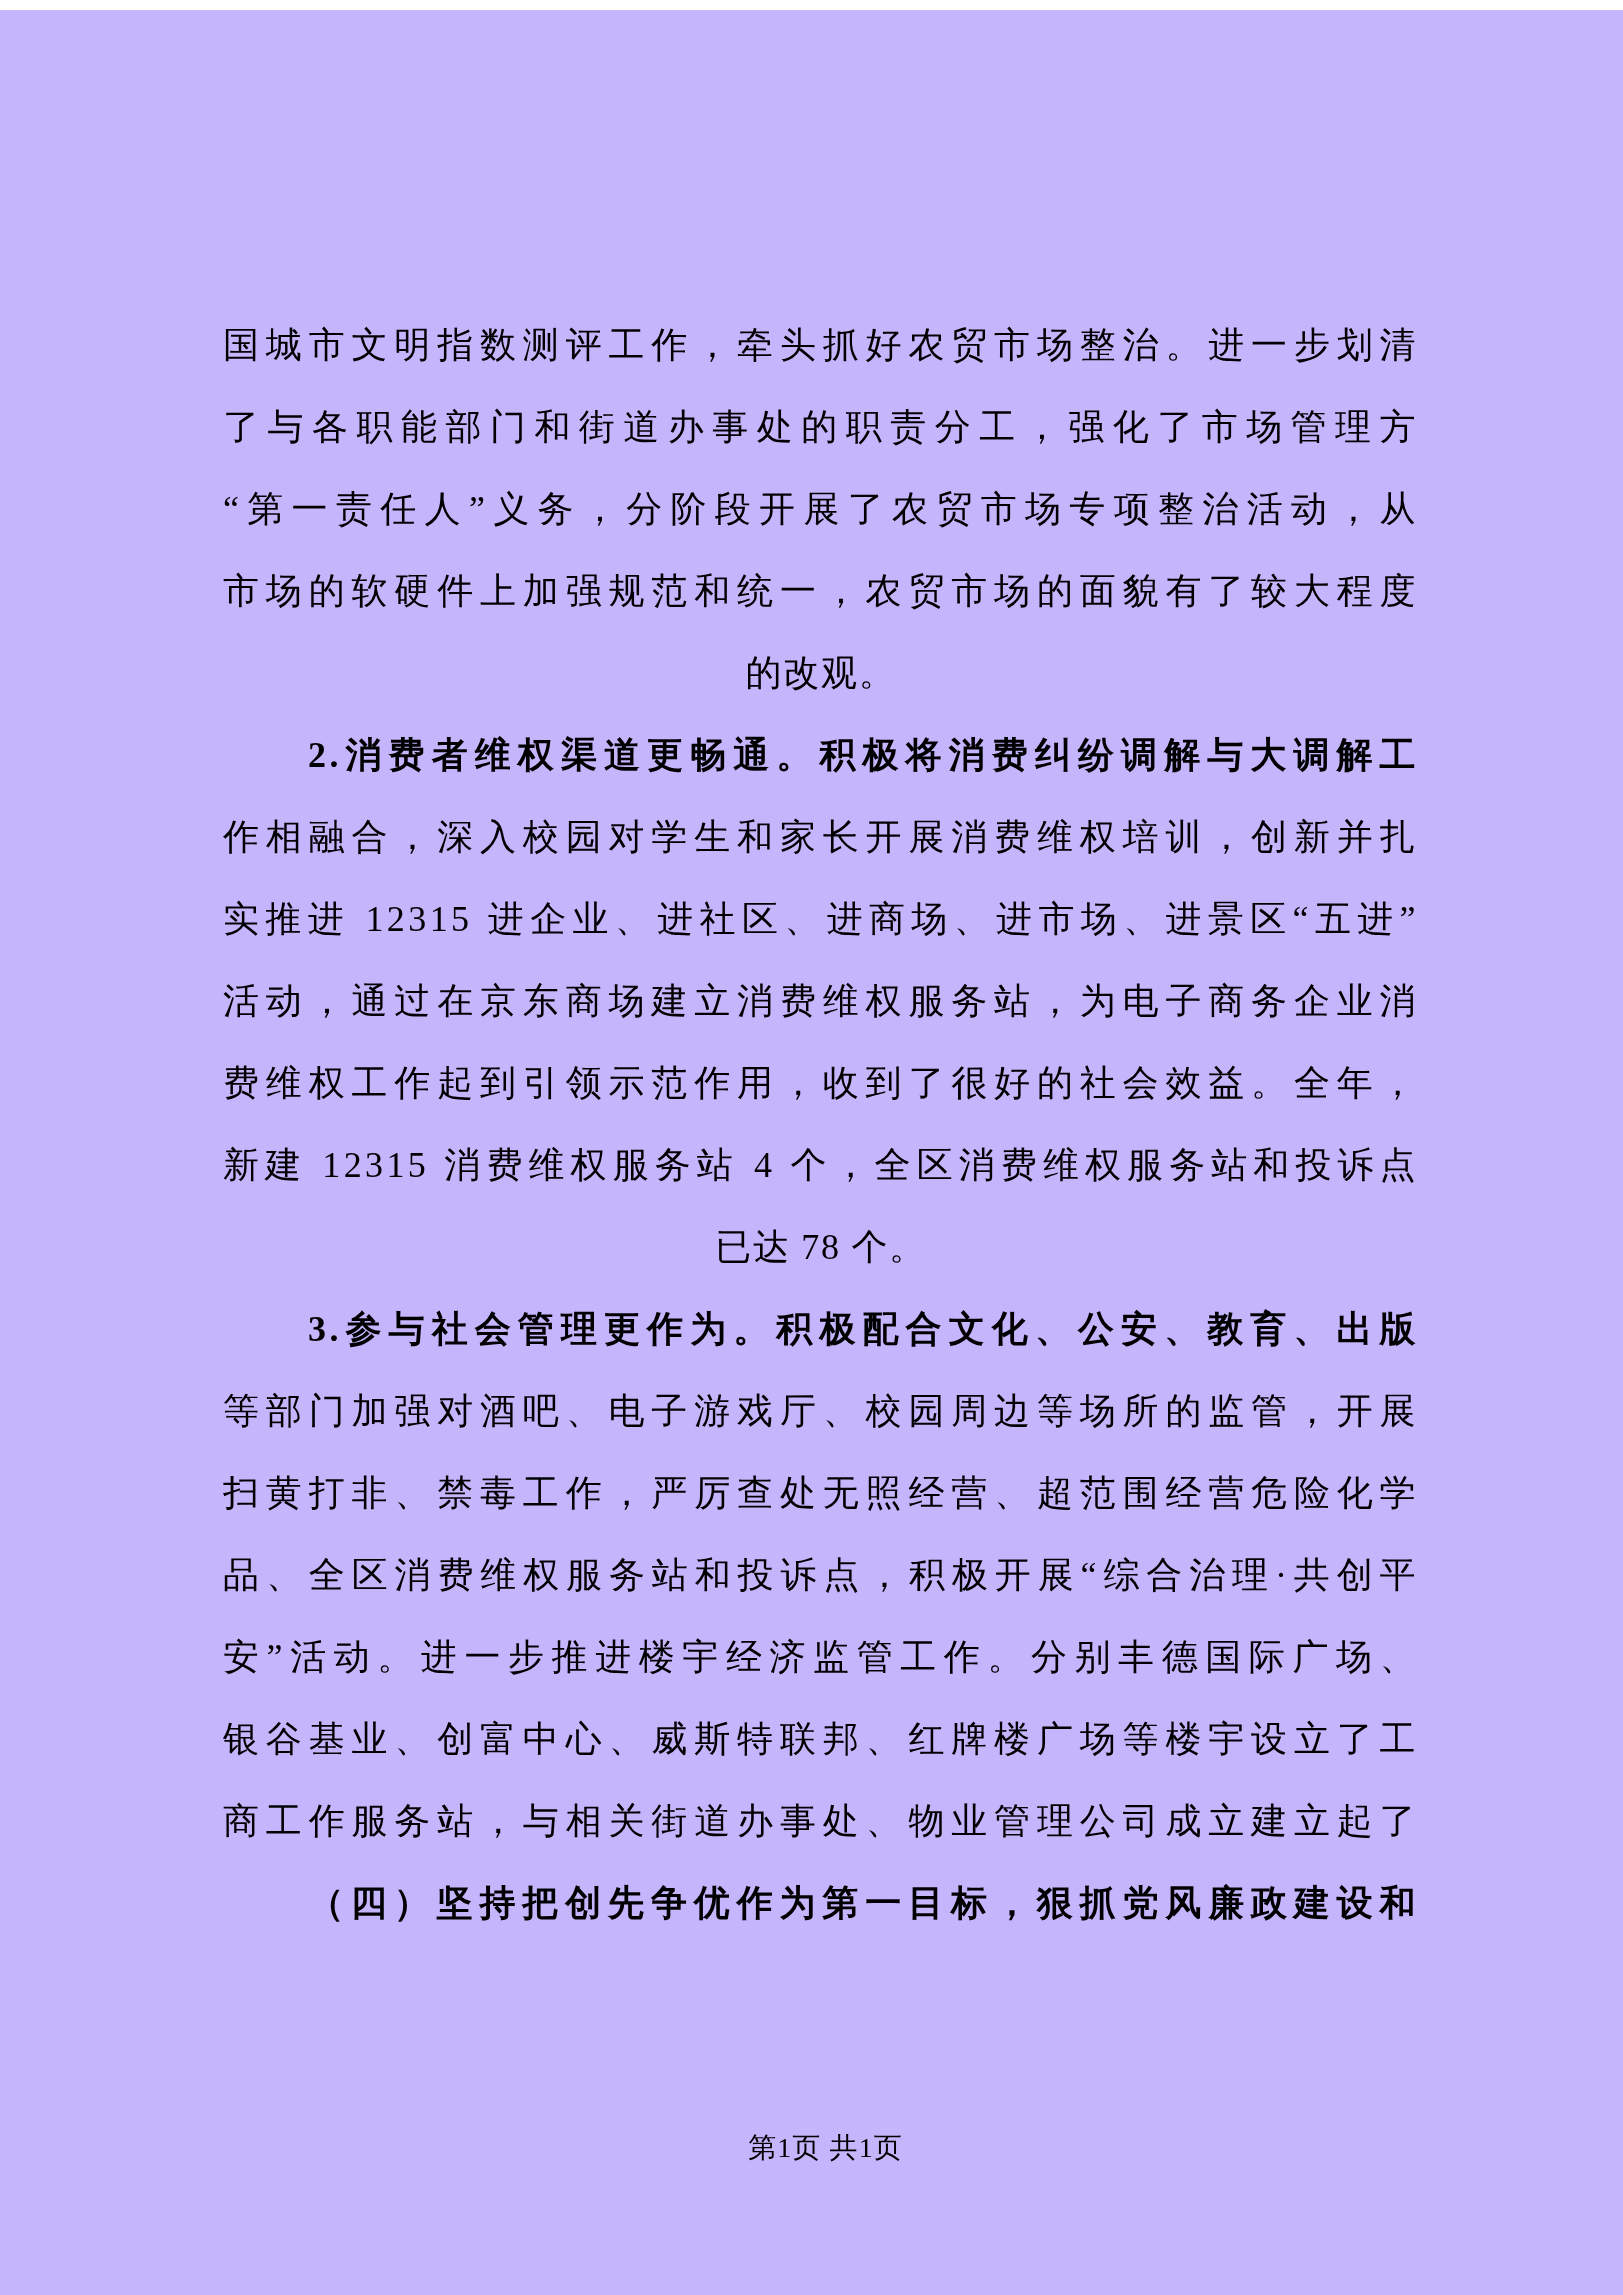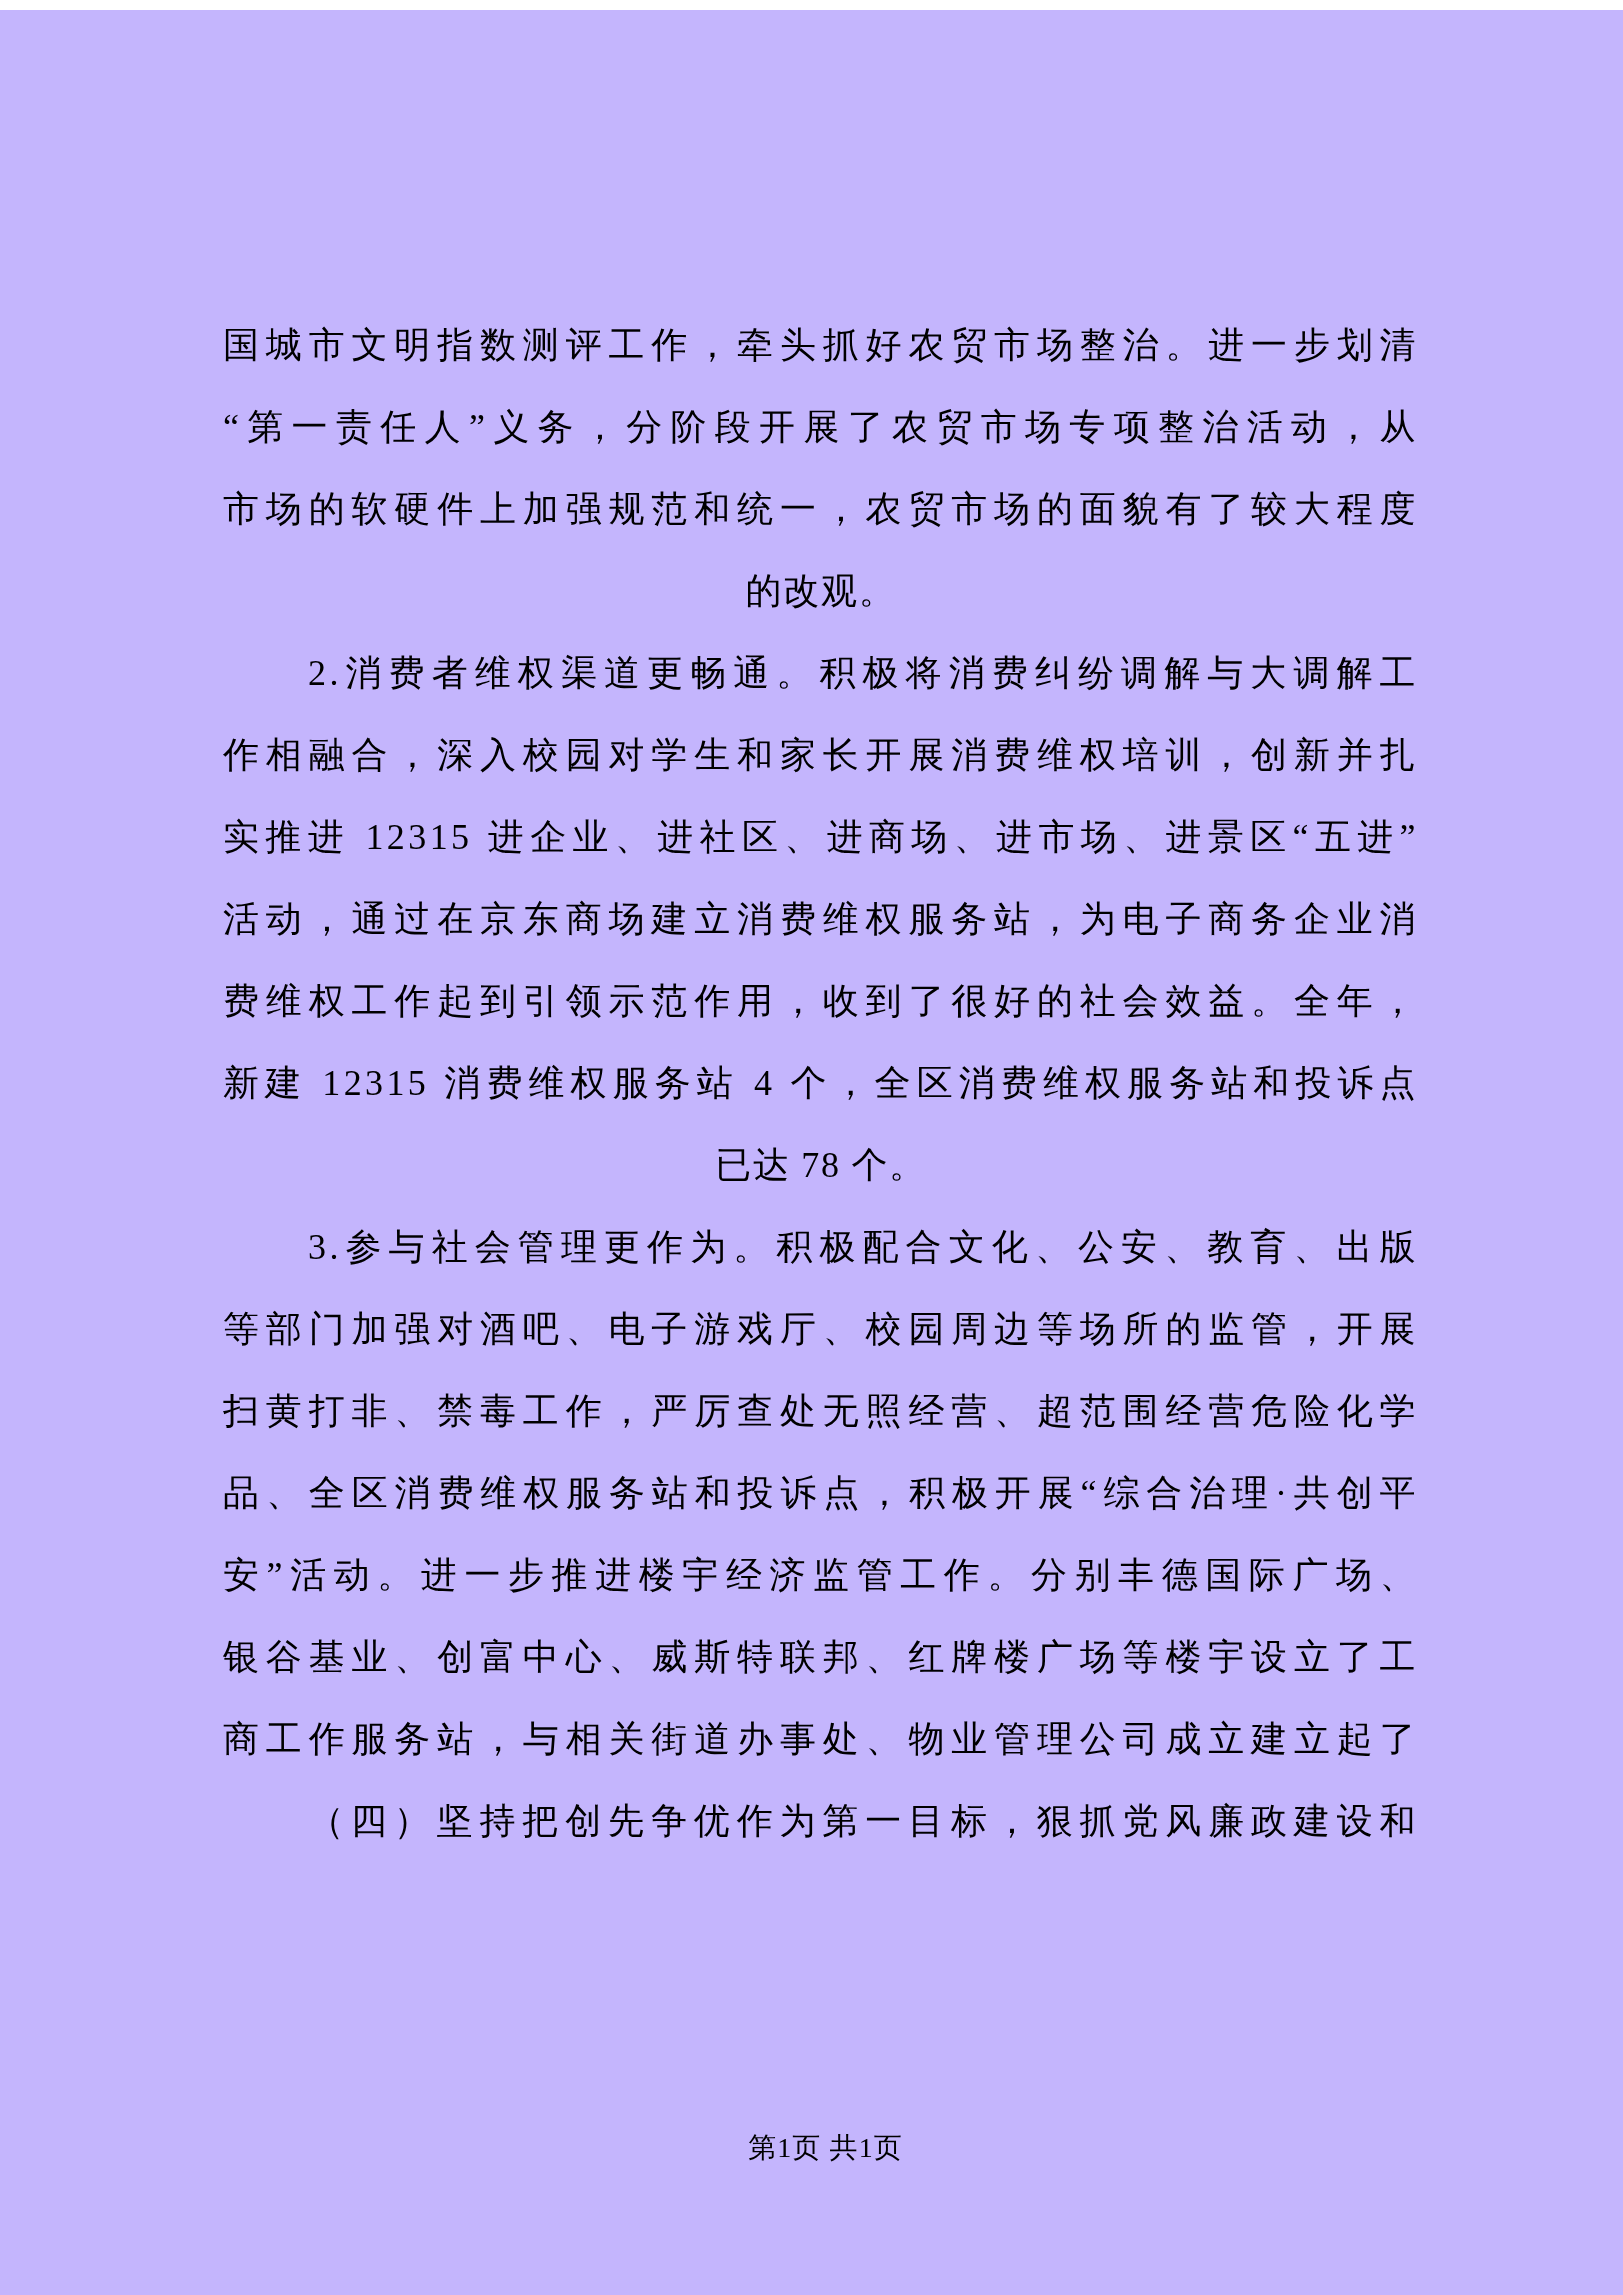--- a/index.html
+++ b/index.html
@@ -34,38 +34,40 @@
   .line.j {
     text-align: justify;
     text-align-last: justify;
     text-justify: inter-character;
   }
   .line.end {
     letter-spacing: 1.7px;
   }
   .line.ind {
     padding-left: 85px;
+    font-weight: bold;
   }
   .footer {
     position: absolute;
     top: 2121px;
     left: 14px;
     width: 100%;
     text-align: center;
     font-size: 28px;
     line-height: 34px;
     letter-spacing: 1.1px;
   }
 </style>
 </head>
 <body>
 
 <div class="page">
   <div class="body-block">
       <div class="line j">国城市文明指数测评工作，牵头抓好农贸市场整治。进一步划清</div>
+      <div class="line j">了与各职能部门和街道办事处的职责分工，强化了市场管理方</div>
       <div class="line j">“第一责任人”义务，分阶段开展了农贸市场专项整治活动，从</div>
       <div class="line j">市场的软硬件上加强规范和统一，农贸市场的面貌有了较大程度</div>
       <div class="line end">的改观。</div>
       <div class="line j ind">2.消费者维权渠道更畅通。积极将消费纠纷调解与大调解工</div>
       <div class="line j">作相融合，深入校园对学生和家长开展消费维权培训，创新并扎</div>
       <div class="line j">实推进 12315 进企业、进社区、进商场、进市场、进景区“五进”</div>
       <div class="line j">活动，通过在京东商场建立消费维权服务站，为电子商务企业消</div>
       <div class="line j">费维权工作起到引领示范作用，收到了很好的社会效益。全年，</div>
       <div class="line j">新建 12315 消费维权服务站 4 个，全区消费维权服务站和投诉点</div>
       <div class="line end">已达 78 个。</div>

